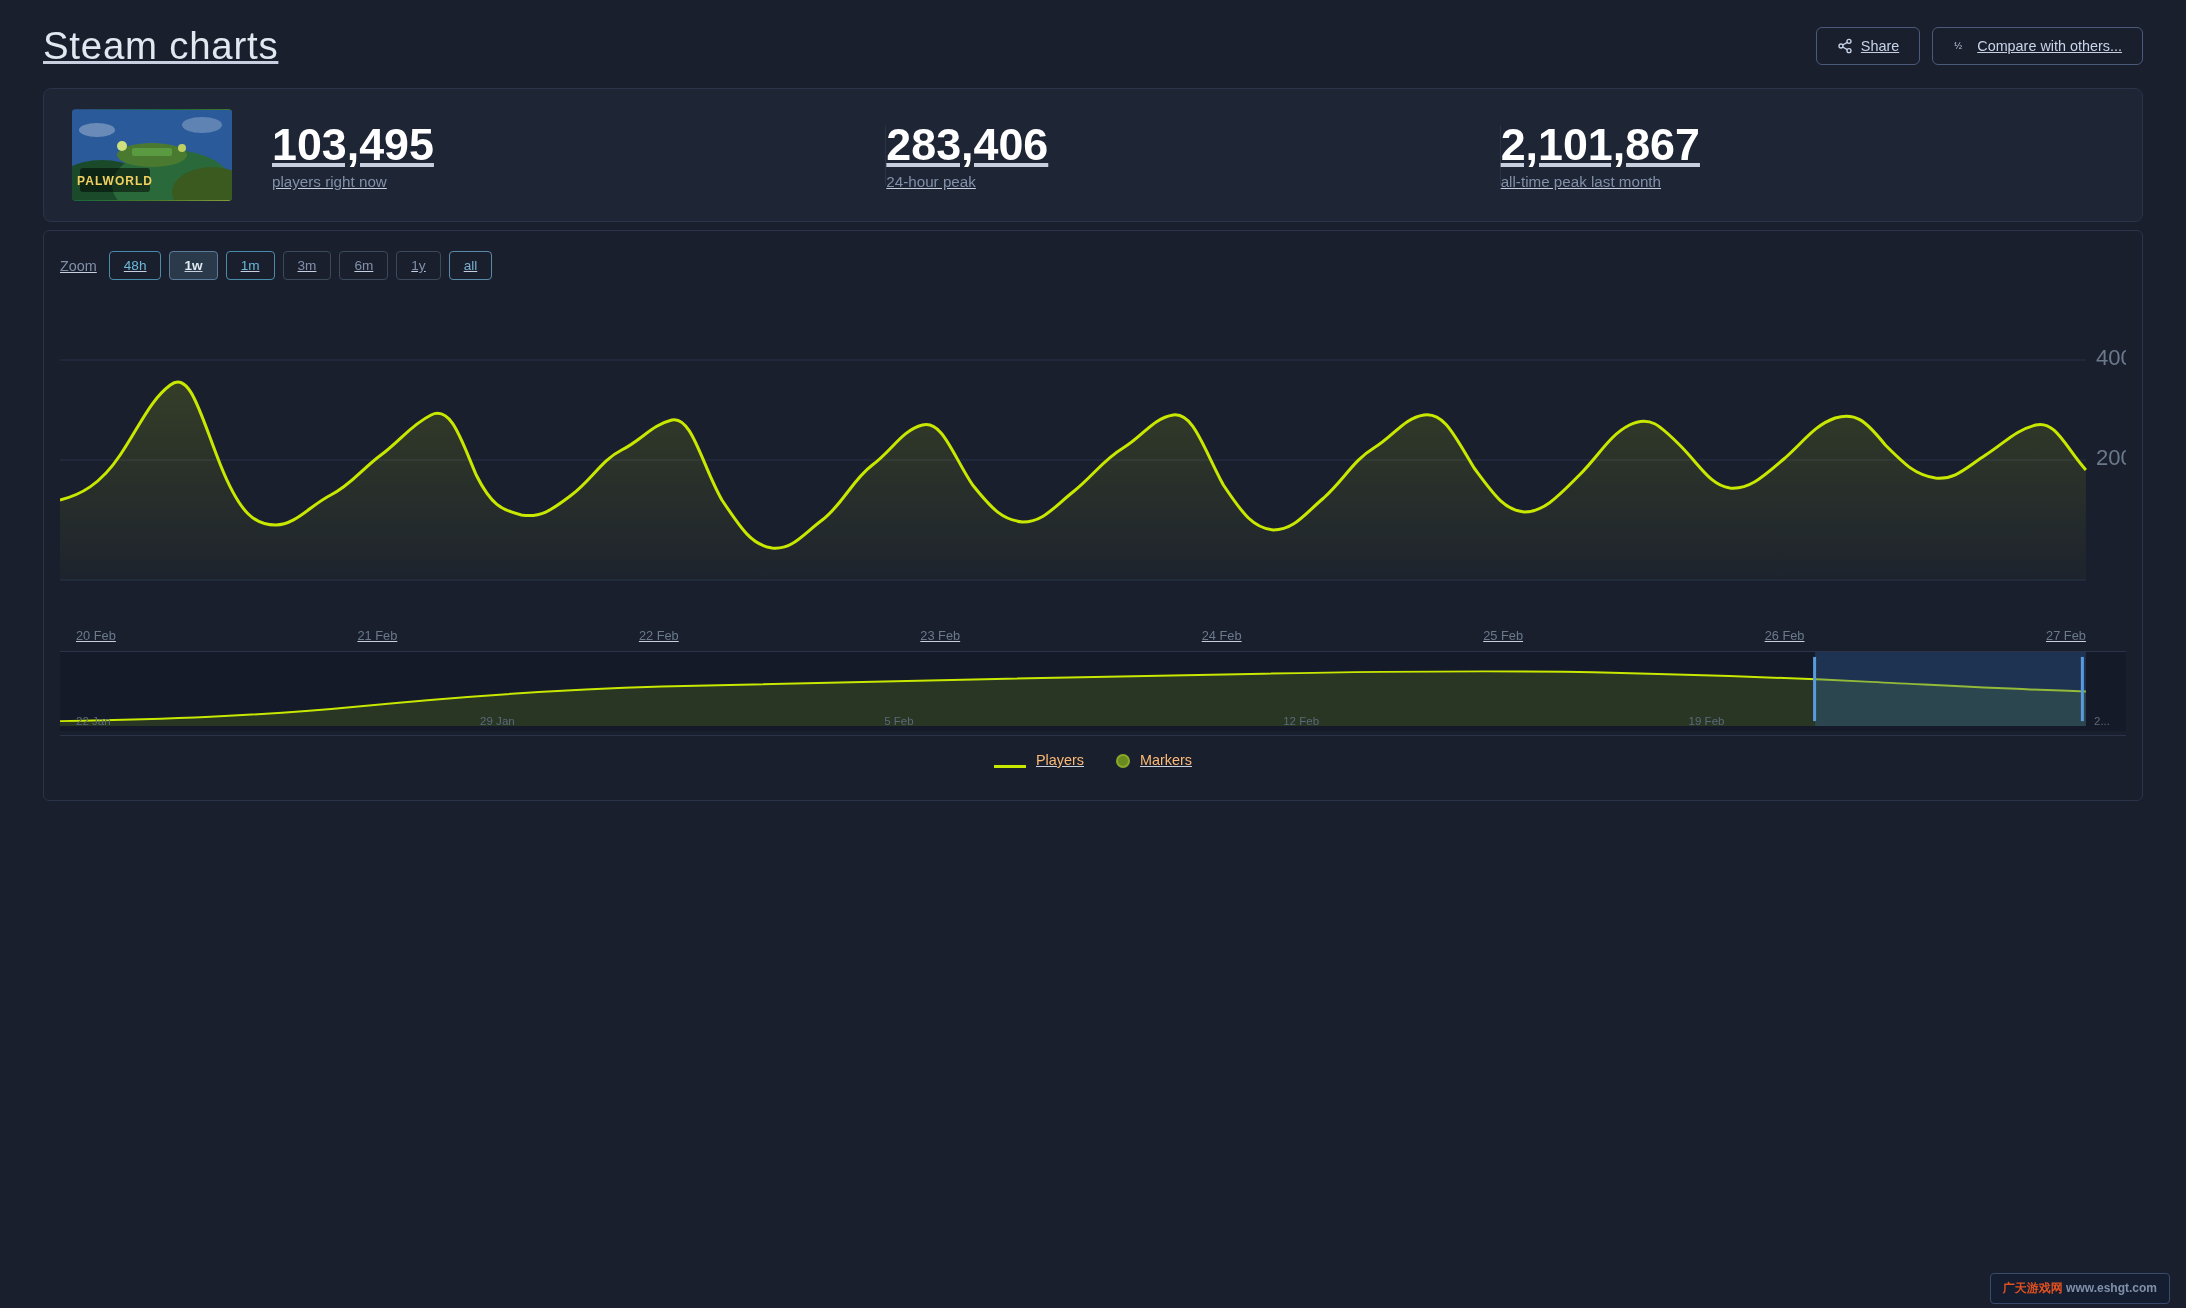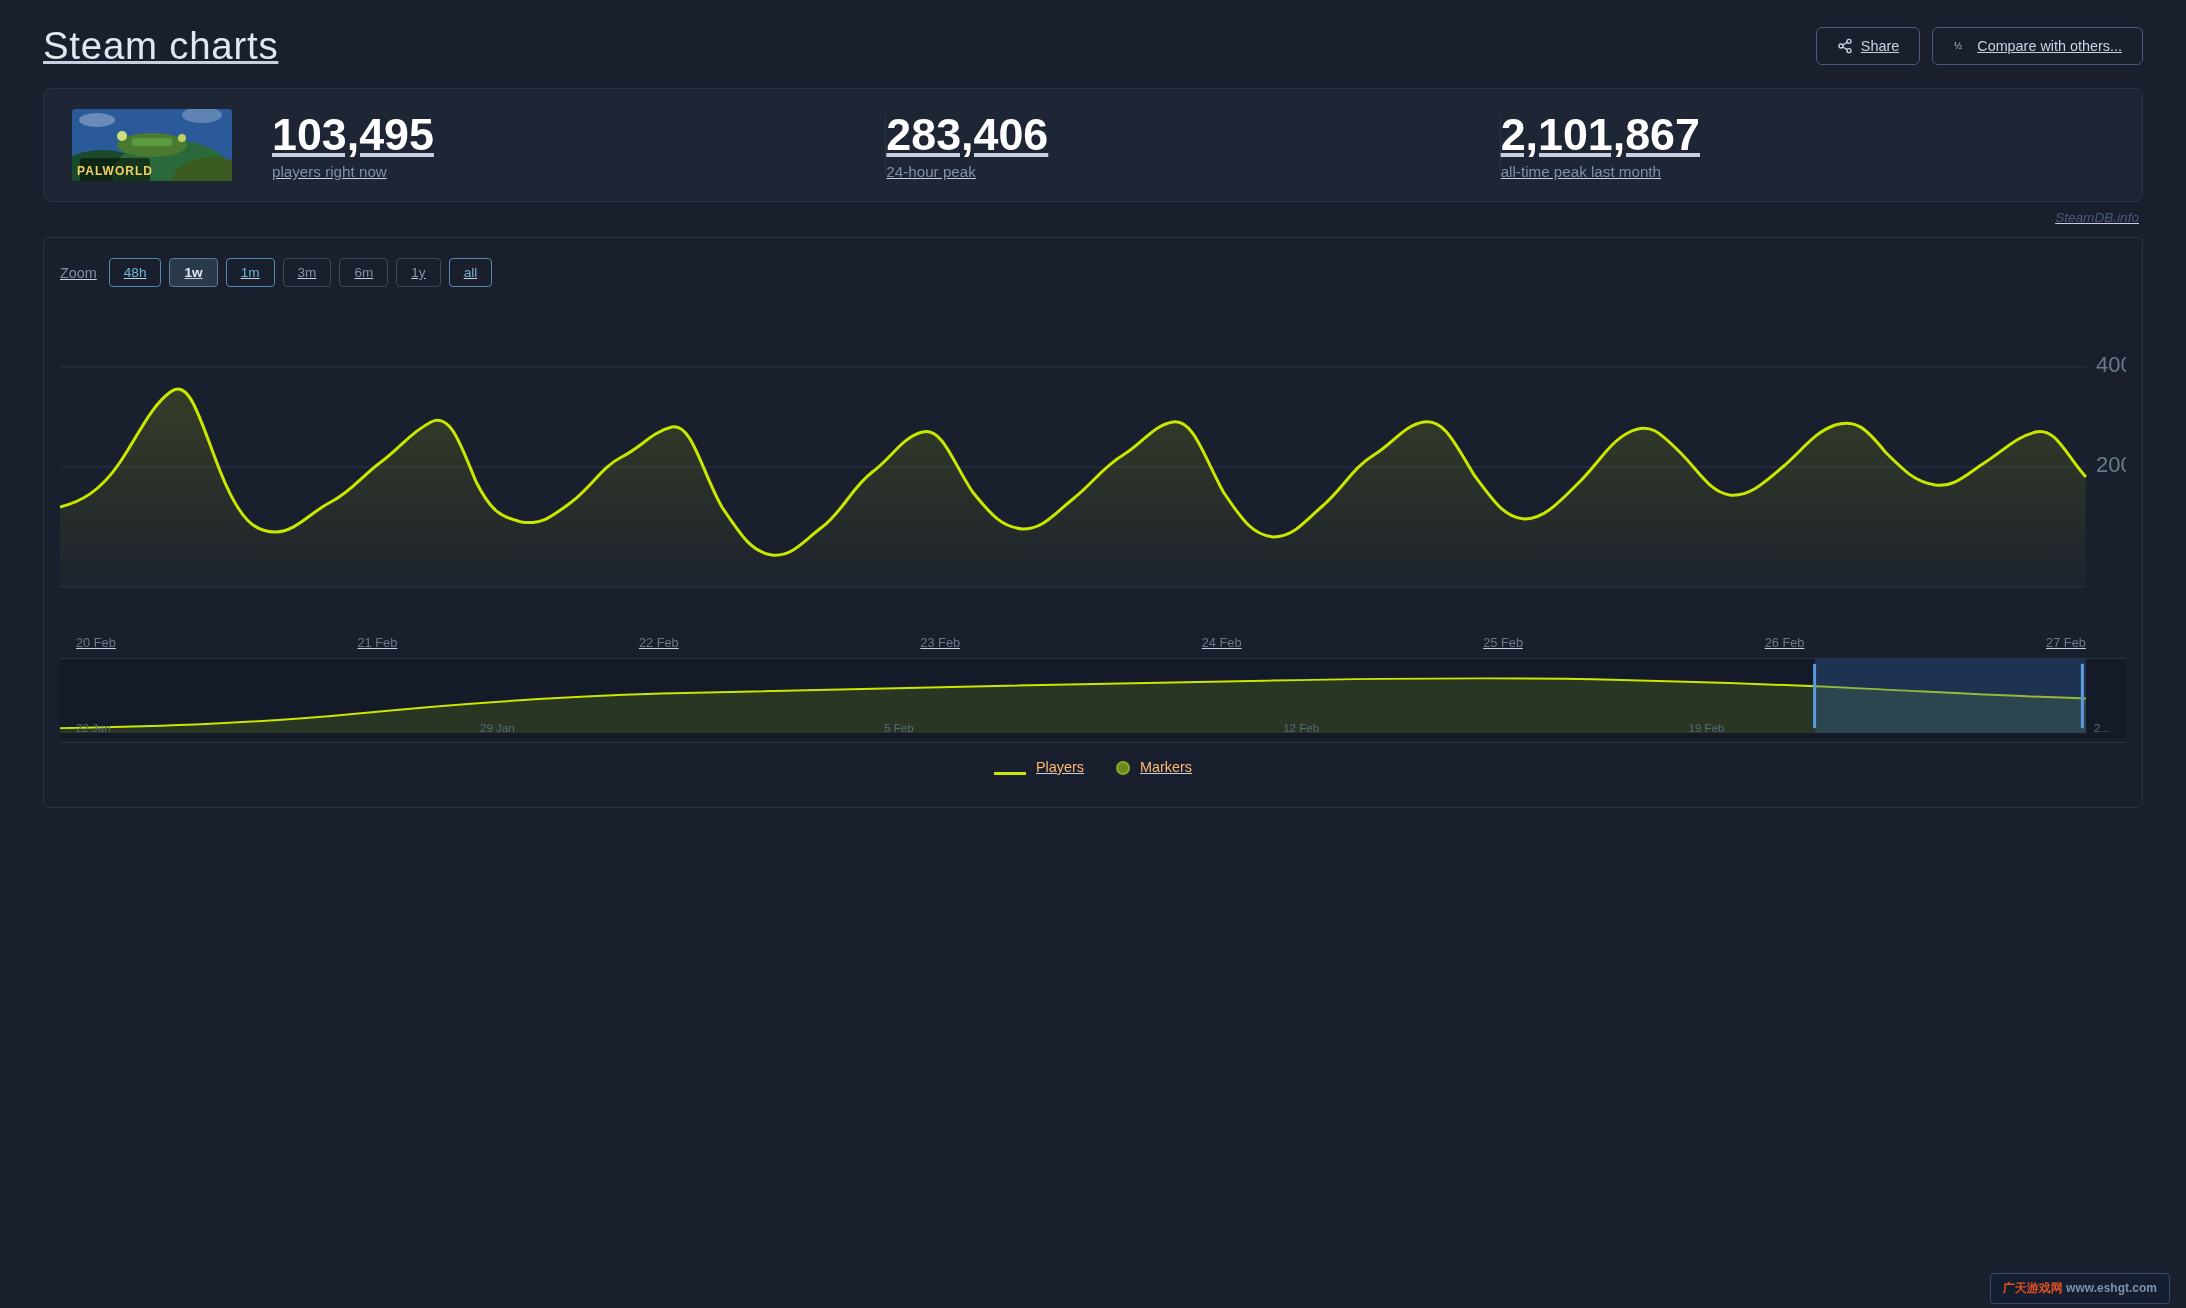--- a/index.html
+++ b/index.html
@@ -50,21 +50,21 @@
       border-radius: 8px;
       padding: 20px 28px;
       display: flex;
       align-items: center;
       gap: 0;
       margin-bottom: 8px;
       border: 1px solid #2a3348;
     }
     .game-thumbnail {
       width: 160px;
-      height: 72px;
+      height: 92px;
       border-radius: 4px;
       background: linear-gradient(135deg, #2a4a8a 0%, #1a6a3a 40%, #4a7a2a 70%, #8a9a3a 100%);
       flex-shrink: 0;
       margin-right: 40px;
       overflow: hidden;
       position: relative;
       display: flex;
       align-items: center;
       justify-content: center;
     }
@@ -278,21 +278,20 @@
     </div>
 
     <div class="stat-divider"></div>
 
     <div class="stat-item">
       <div class="stat-value">2,101,867</div>
       <div class="stat-label">all-time peak last month</div>
     </div>
   </div>
 
-  <div class="attribution">SteamDB.info</div>
 
   <div class="chart-container">
 
     <div class="zoom-controls">
       <span class="zoom-label">Zoom</span>
       <button class="zoom-btn active-blue">48h</button>
       <button class="zoom-btn active-white">1w</button>
       <button class="zoom-btn active-blue">1m</button>
       <button class="zoom-btn">3m</button>
       <button class="zoom-btn">6m</button>

